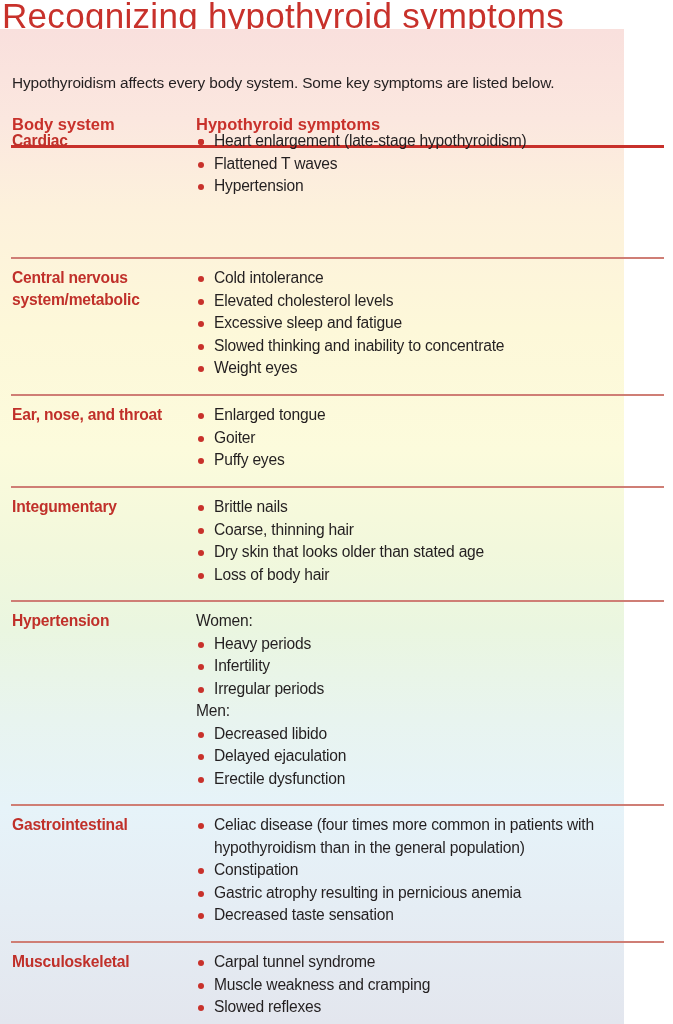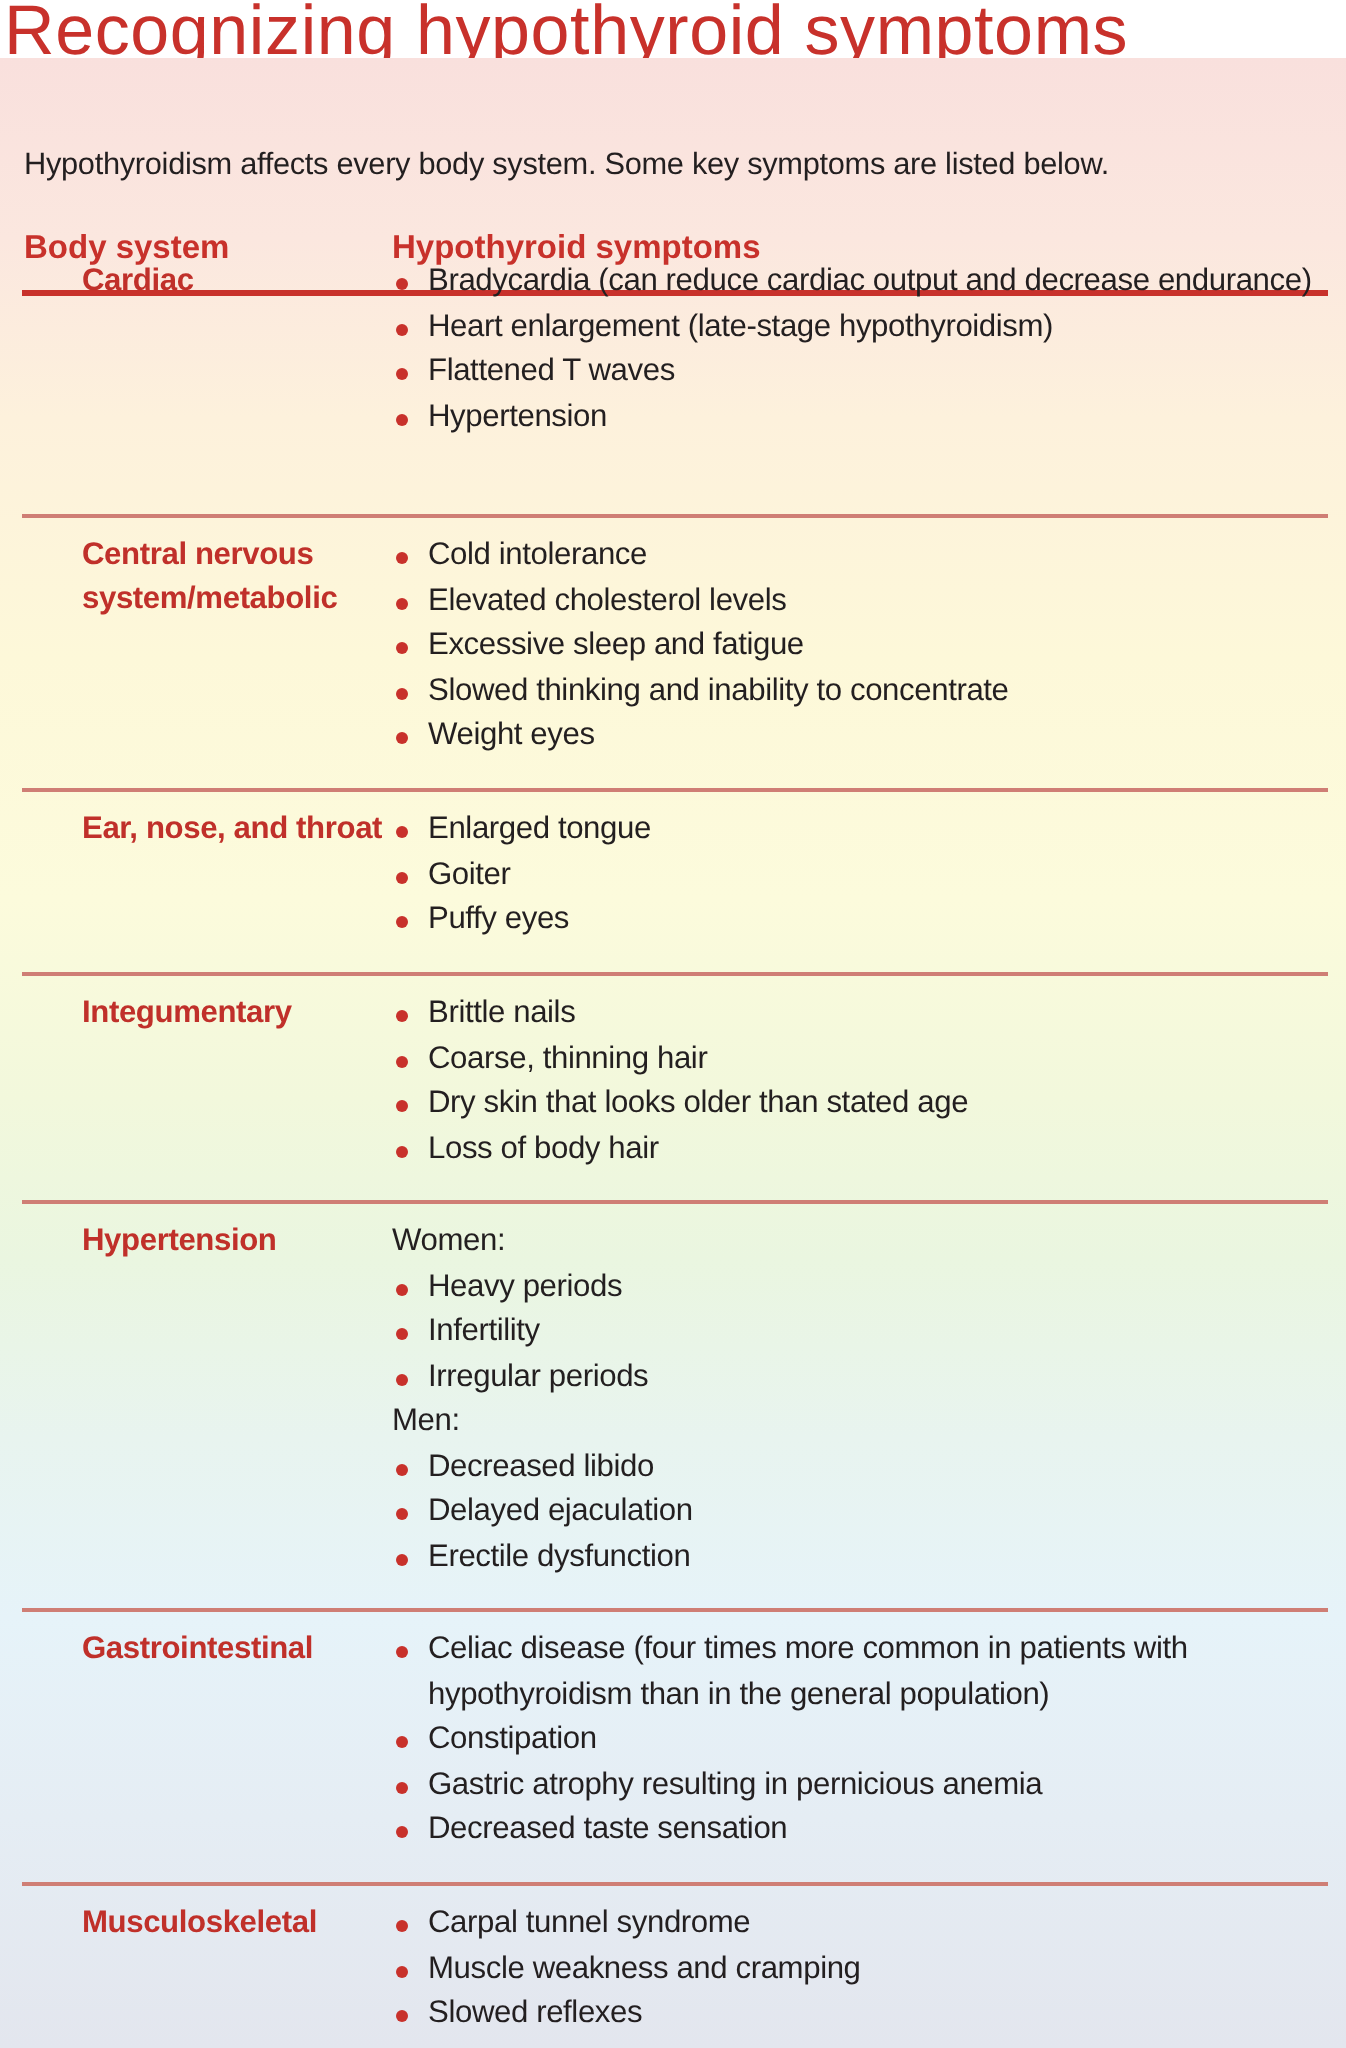--- a/index.html
+++ b/index.html
@@ -7,21 +7,21 @@
     width: 673px; height: 1024px; overflow: hidden; background: #ffffff;
     font-family: "Liberation Sans", "DejaVu Sans", sans-serif;
     position: relative;
   }
   .title {
     position: absolute; left: 2px; top: -4px; margin: 0;
     font-family: "Liberation Sans", sans-serif; font-weight: normal;
     font-size: 35px; letter-spacing: 0.3px; color: #c8312b; white-space: nowrap;
   }
   .panel {
-    position: absolute; left: 0; top: 29px; width: 673px; height: 995px;
+    position: absolute; left: 0; top: 29px; width: 624px; height: 995px;
     background: linear-gradient(to bottom,
       #f9e0dd 0px, #fbe7df 90px, #fdf1dc 180px, #fdf8d9 300px,
       #fcfbdc 420px, #f2f8dc 520px, #eaf6e0 600px, #e8f4ef 690px,
       #e6f3f9 780px, #e5edf4 880px, #e3e6ee 995px);
   }
   .intro {
     position: absolute; left: 12px; top: 45px; font-size: 15.4px; color: #231f20;
     white-space: nowrap; letter-spacing: -0.15px;
   }
   .col-head {
@@ -29,21 +29,21 @@
     color: #c8312b; white-space: nowrap;
   }
   .col-head.c1 { left: 12px; }
   .col-head.c2 { left: 196px; }
   .head-rule {
     position: absolute; left: 11px; top: 116px; width: 653px; height: 3px; background: #c8312b;
   }
   .row { position: absolute; left: 0; width: 673px; }
   .sys {
     position: absolute; left: 12px; top: 0; width: 175px; font-size: 15.6px;
-    font-weight: bold; color: #c0302a; line-height: 22px; letter-spacing: -0.2px; margin-left: 29px;
+    font-weight: bold; color: #c0302a; line-height: 22px; letter-spacing: -0.2px;
   }
   .sym { position: absolute; left: 196px; top: 0; width: 468px; }
   .sub-label { font-size: 15.6px; font-weight: normal; color: #231f20; line-height: 22.5px; letter-spacing: -0.2px; }
   ul { list-style: none; margin: 0; padding: 0; }
   li {
     position: relative; padding-left: 18px; font-size: 15.6px; color: #231f20;
     line-height: 22.5px; letter-spacing: -0.2px;
   }
   li .bullet {
     position: absolute; left: 2px; top: 9px; width: 6px; height: 6px;
@@ -59,21 +59,21 @@
 <div class="panel">
   <div class="intro">Hypothyroidism affects every body system. Some key symptoms are listed below.</div>
   <div class="col-head c1">Body system</div>
   <div class="col-head c2">Hypothyroid symptoms</div>
   <div class="head-rule"></div>
   <div id="rows">
       <div class="row" style="top: 101px;">
         <div class="sys">Cardiac</div>
         <div class="sym">
           <ul>
-            <li><span class="bullet"></span><span>Bradycardia (can reduce cardiac output and decrease endurance)</span></li>
+            <li><span class="bullet"></span></li>
             <li><span class="bullet"></span><span>Heart enlargement (late-stage hypothyroidism)</span></li>
             <li><span class="bullet"></span><span>Flattened T waves</span></li>
             <li><span class="bullet"></span><span>Hypertension</span></li>
           </ul>
         </div>
       </div>
       <div class="row" style="top: 238px;">
         <div class="sys" style="width: 150px;">Central nervous system/metabolic</div>
         <div class="sym">
           <ul>

